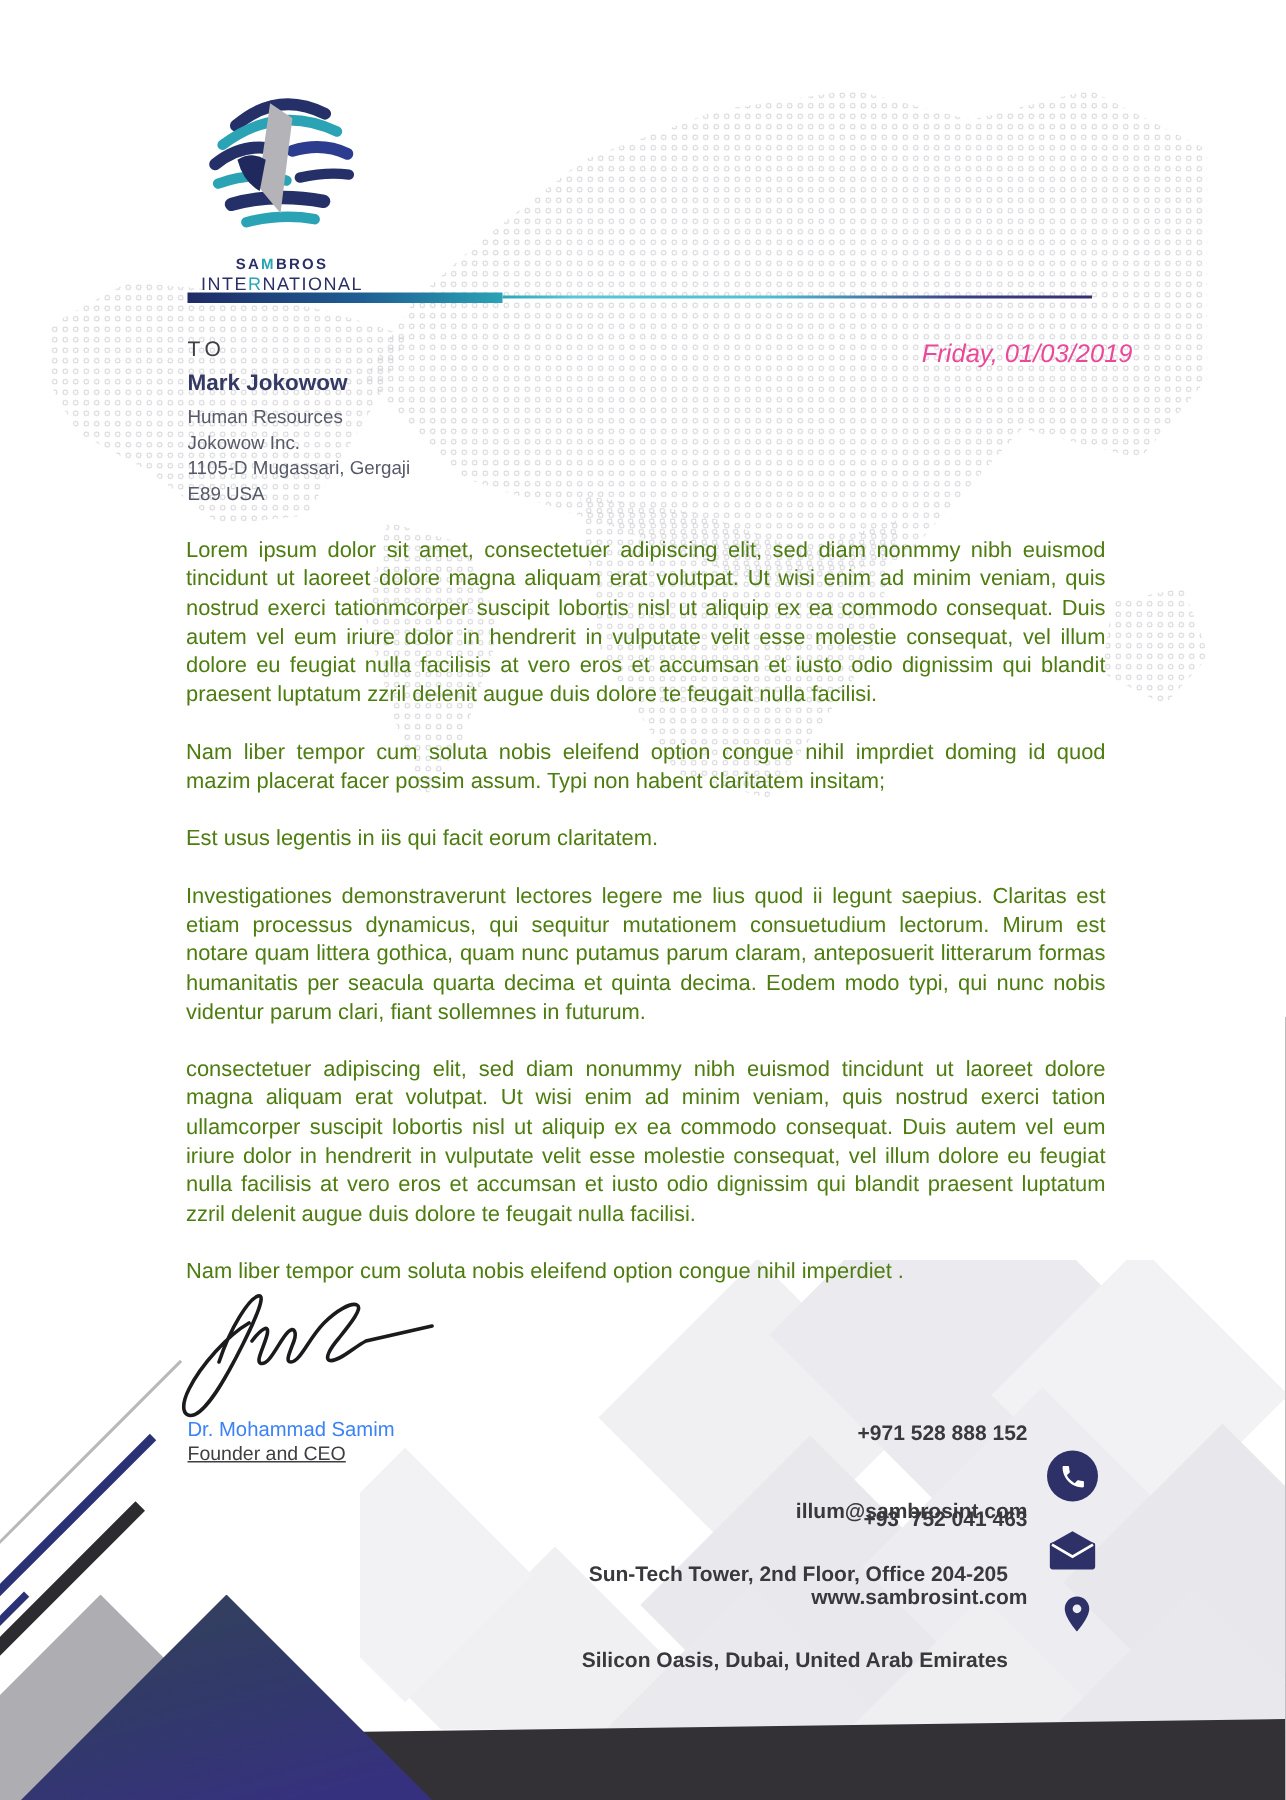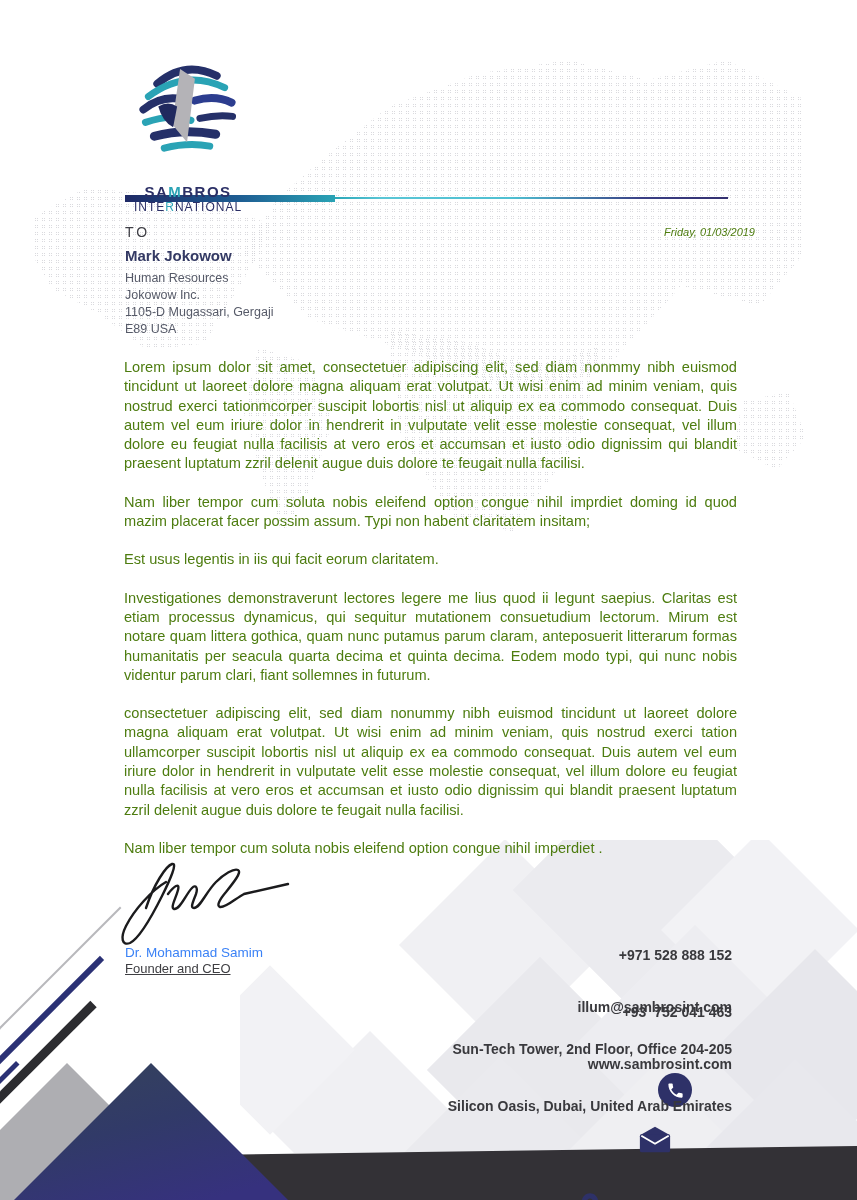--- a/index.html
+++ b/index.html
@@ -16,47 +16,47 @@
     clip-path:polygon(30% 0%,78% 8%,100% 38%,76% 78%,52% 100%,34% 70%,16% 34%);}
   .map-eu{left:243px;top:60px;width:562px;height:332px;
     clip-path:polygon(0% 58%,6% 42%,14% 30%,26% 14%,42% 4%,58% 0%,72% 6%,86% 0%,100% 12%,100% 58%,92% 74%,78% 68%,64% 94%,48% 100%,30% 88%,12% 78%);}
   .map-af{left:368px;top:330px;width:232px;height:202px;
     clip-path:polygon(8% 0%,42% 6%,72% 18%,100% 8%,92% 52%,62% 100%,36% 92%,14% 52%);}
   .map-au{left:728px;top:392px;width:78px;height:78px;
     clip-path:polygon(18% 12%,78% 0%,100% 58%,62% 100%,8% 72%);}
 
   
   .logo{position:absolute;left:116px;top:56px;width:144px;text-align:center;z-index:3;}
-  .logo-name{font-size:15px;font-weight:bold;letter-spacing:1.5px;color:#2b2f66;margin-top:19px;}
+  .logo-name{font-size:10px;font-weight:bold;letter-spacing:1.5px;color:#2b2f66;margin-top:6px;}
   .logo-sub{font-size:12px;font-weight:normal;letter-spacing:1px;color:#2b2f66;}
   .hl{color:#2aa3b5;}
   .bar-thick{position:absolute;left:125px;top:195px;width:210px;height:7px;z-index:2;
     background:linear-gradient(90deg,#1f2a66 0%,#1e5e93 55%,#2aa3b5 100%);}
   .bar-thin{position:absolute;left:335px;top:197px;width:393px;height:2px;z-index:2;
     background:linear-gradient(90deg,#2aa7b8 0%,#5ac6d6 12%,#4fc0d2 45%,#3a3f86 78%,#343070 100%);}
-  .date{position:absolute;right:102px;top:226px;font-size:11px;font-style:italic;color:#4d7c0f;z-index:3;}
+  .date{position:absolute;right:102px;top:226px;font-size:17px;font-style:italic;color:#ec4899;z-index:3;}
 
   
   .recipient{position:absolute;left:125px;top:224px;z-index:3;}
   .to-label{font-size:14px;letter-spacing:3px;color:#3f3f46;margin-bottom:7px;}
   .to-name{font-size:15px;font-weight:bold;color:#343a64;margin-bottom:6px;}
   .to-line{font-size:12.5px;color:#565a68;line-height:17px;}
 
   
   .body-text{position:absolute;left:124px;top:358px;width:613px;z-index:3;
     font-size:14.6px;line-height:19.3px;color:#4d7c0f;text-align:justify;}
   .body-text p{margin:0 0 19px 0;}
 
   
   .sig{position:absolute;left:108px;top:846px;z-index:5;}
   .sig-name{position:absolute;left:125px;top:945px;font-size:13.5px;font-weight:normal;color:#3b82f6;z-index:5;}
   .sig-title{position:absolute;left:125px;top:961px;font-size:13px;color:#3e3e42;z-index:5;text-decoration:underline;}
 
   
-  .contact-row{position:absolute;right:125px;display:flex;align-items:center;gap:13px;z-index:6;flex-direction:column;}
+  .contact-row{position:absolute;right:125px;display:flex;align-items:center;gap:13px;z-index:6;}
   .contact-text{text-align:right;font-size:14px;font-weight:bold;color:#39393d;line-height:19px;white-space:pre;}
   .row-phone{top:908px;}
   .row-mail{top:960px;}
   .row-addr{top:1002px;gap:32px;}
   .icon-badge{width:34px;height:34px;border-radius:50%;background:#2e3168;display:flex;align-items:center;justify-content:center;flex:0 0 auto;}
 
   
   .mosaic{position:absolute;left:240px;top:840px;width:617px;height:313px;overflow:hidden;z-index:1;}
   .dm{position:absolute;transform:rotate(45deg);}
   .band{position:absolute;left:0;top:1146px;width:857px;height:54px;background:#333136;z-index:2;

